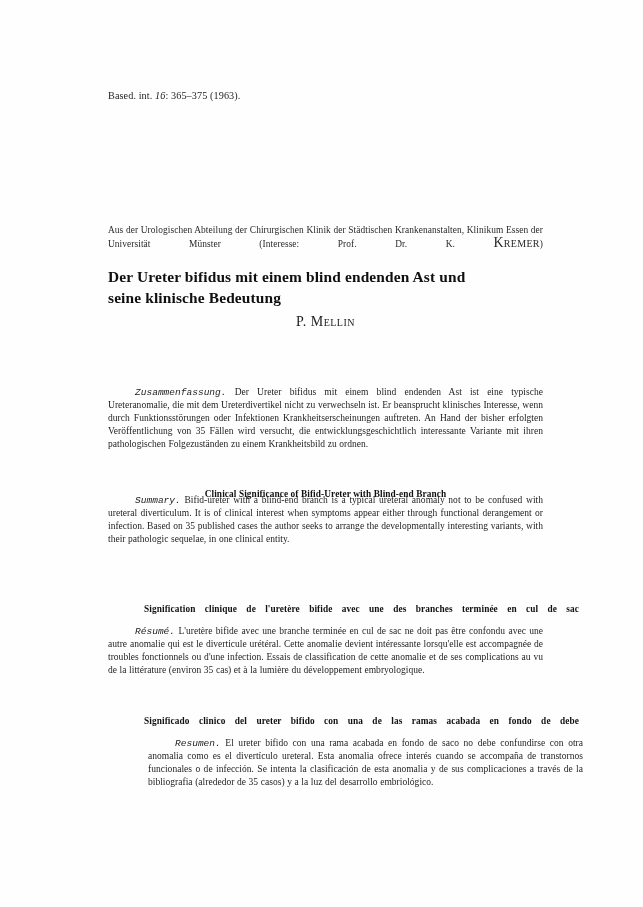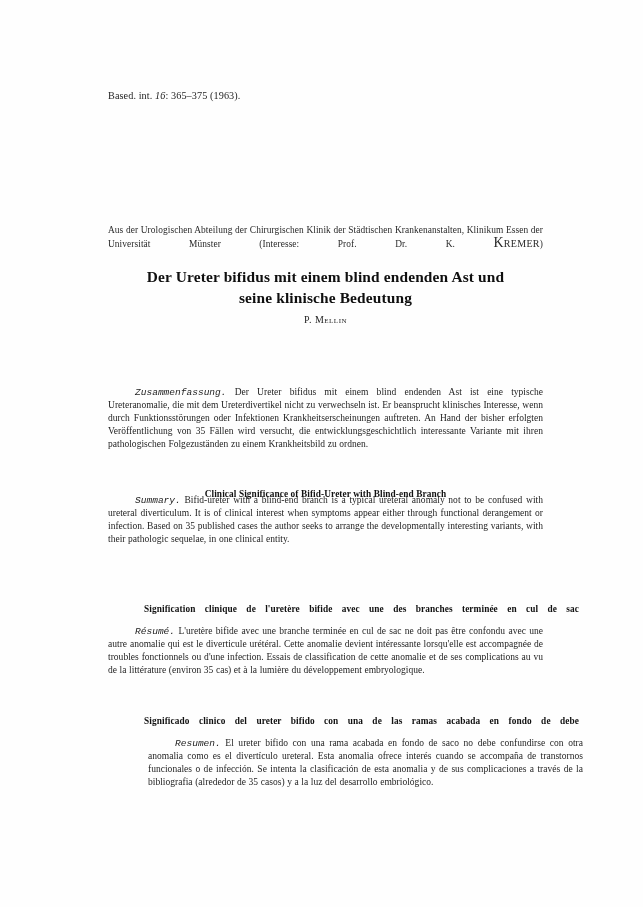--- a/index.html
+++ b/index.html
@@ -54,31 +54,30 @@
     font-variant: small-caps;
     font-size: 14px;
     letter-spacing: 0.3px;
   }
 
   .title {
     top: 267px;
     font-size: 15.4px;
     font-weight: bold;
     line-height: 20.5px;
-    text-align: center;
     letter-spacing: 0.15px;
     color: #0f0f0f;
   }
   .title .line2 {
     display: block;
   }
 
   .author {
     top: 314px;
-    font-size: 10px;
+    font-size: 14px;
     text-align: center;
     font-variant: small-caps;
     letter-spacing: 0.5px;
     color: #1d1d1d;
   }
 
   .abstract {
     font-size: 9.5px;
     line-height: 13.05px;
     text-align: justify;

